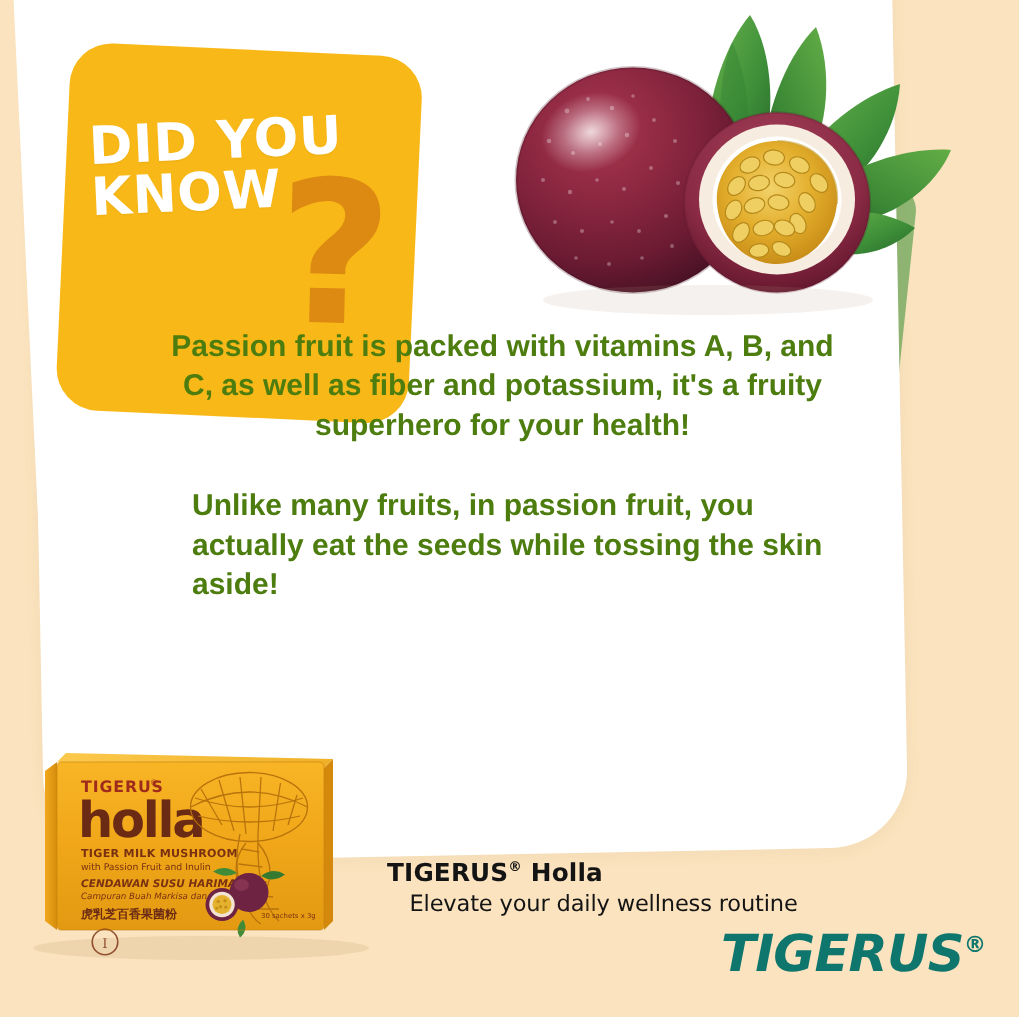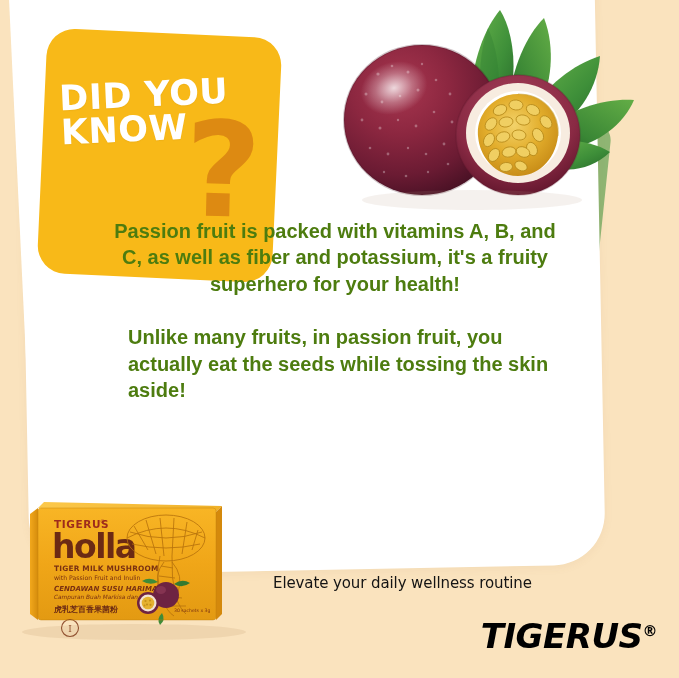--- a/index.html
+++ b/index.html
@@ -156,21 +156,21 @@
     letter-spacing: -0.1px;
     margin-left: 15px;
   }
 
   
   .brand-logo {
     position: absolute;
     right: 22px;
     bottom: 22px;
     z-index: 9;
-    color: #000000;
+    color: #0f766e;
     font-size: 34px;
     font-weight: bold;
     letter-spacing: -0.5px;
     font-family: "DejaVu Sans", sans-serif;
     font-style: italic;
   }
   .brand-logo .reg {
     font-size: 15px;
     vertical-align: super;
     font-style: normal;
@@ -380,18 +380,19 @@
       </g>
 
       <text x="160" y="130" font-family="DejaVu Sans, sans-serif" font-size="4.6" fill="#7a3112">30 sachets x 3g</text>
 
       <path d="M202 30 L208 24 L208 132 L202 138 Z" fill="#d4890c"></path>
       <rect x="24" y="26" width="178" height="112" rx="3" fill="none" stroke="#c07f0a" stroke-opacity="0.4"></rect>
     </svg>
   </div>
 
   <div class="prod-caption">
+    <div class="line1"><span>TIGERUS</span><sup>®</sup><span> Holla</span></div>
     <div class="line2">Elevate your daily wellness routine</div>
   </div>
 
   <div class="brand-logo"><span>TIGERUS</span><span class="reg">®</span></div>
 
 </div>
 
 </body></html>

